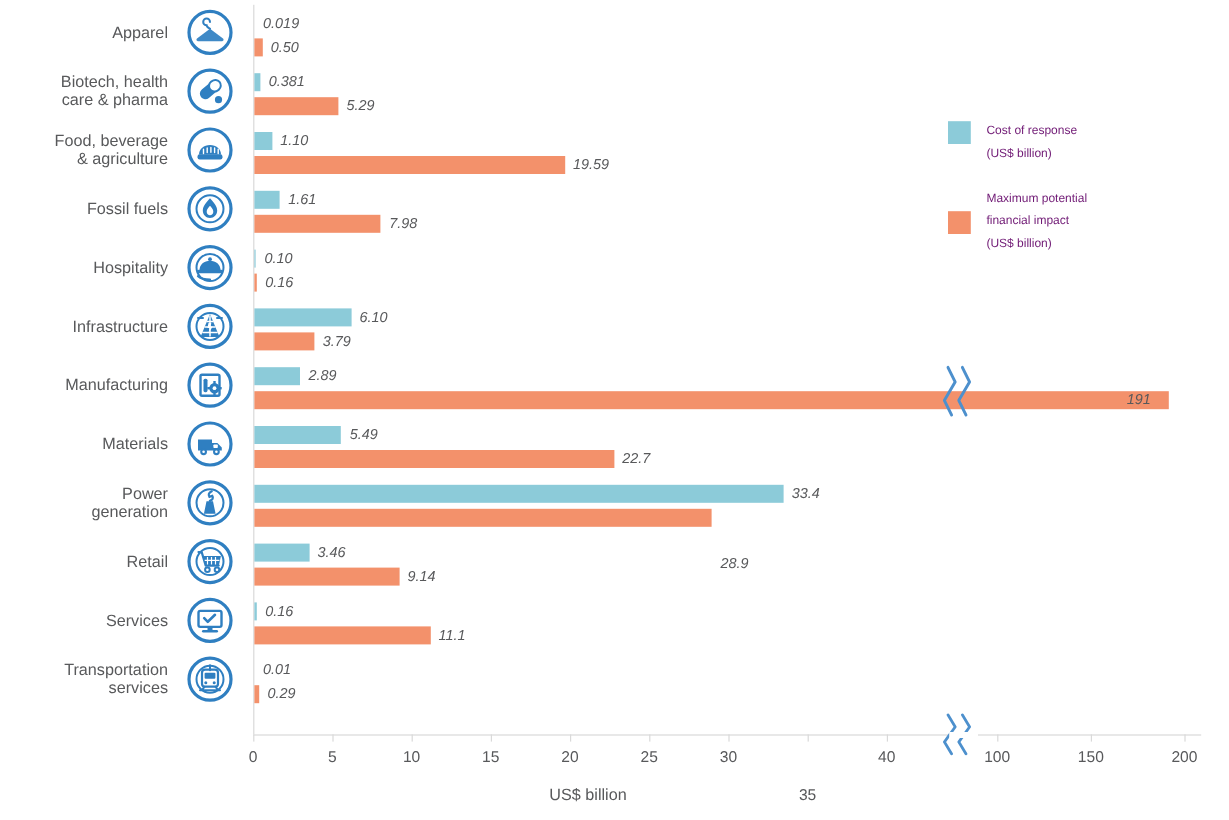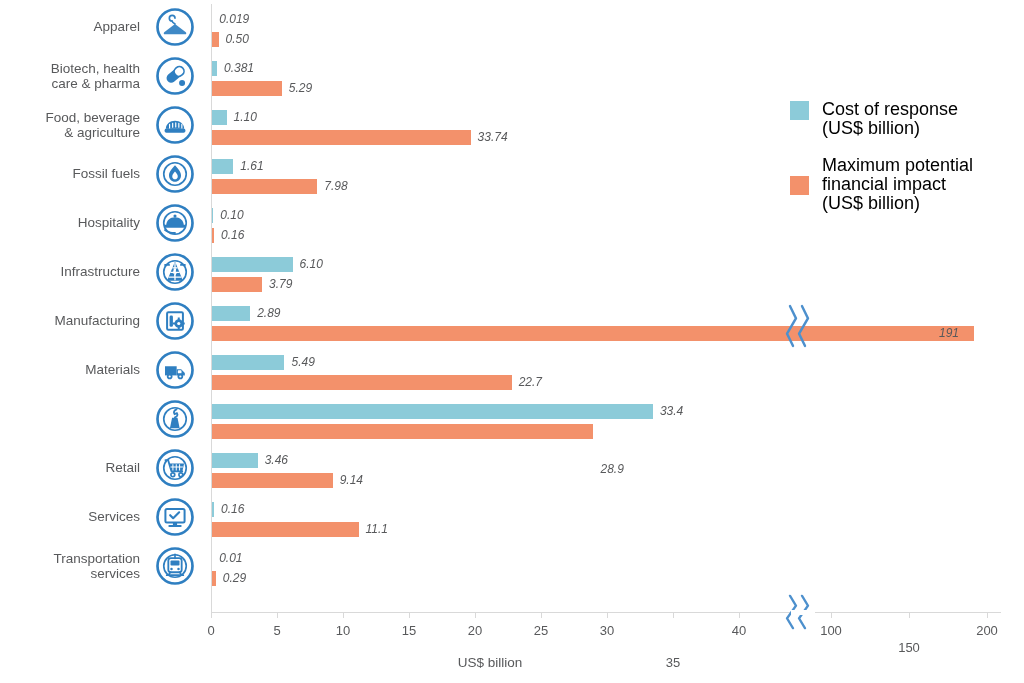--- a/index.html
+++ b/index.html
@@ -115,23 +115,23 @@
   }
   .legend-swatch{
     width:19px;height:19px;
     flex:0 0 19px;
     margin-right:13px;
     margin-top:15px;
   }
   .legend-swatch.teal{background:#8ccbd9;}
   .legend-swatch.orange{background:#f3916b;}
   .legend-text{
-    font-size:18px;
+    font-size:10px;
     line-height:19px;
-    color:#000000;
+    color:#701a75;
     white-space:pre-line;
   }
   #legend-item-cost .legend-swatch{margin-top:1px;}
   #legend-item-impact .legend-swatch{margin-top:20px;}
 </style>
 </head>
 <body>
 
 <div id="chart-root">
 
@@ -240,20 +240,22 @@
             <path d="M26 23h5.4l4.4 4.6v2.9H26V23z" fill="#2f7fc1"></path>
             <rect x="27.4" y="24.4" width="4.4" height="3.6" rx="0.8" fill="#ffffff"></rect>
             <circle cx="17.6" cy="31.8" r="3.4" fill="#2f7fc1"></circle>
             <circle cx="17.6" cy="31.8" r="1.3" fill="#ffffff"></circle>
             <circle cx="30.4" cy="31.8" r="3.4" fill="#2f7fc1"></circle>
             <circle cx="30.4" cy="31.8" r="1.3" fill="#ffffff"></circle>
           </svg>
         </div>
       </div>
       <div class="row" style="top: 394px;">
+        <div class="cat-label">Power
+generation</div>
         <div class="cat-icon">
           <svg viewBox="0 0 48 48" xmlns="http://www.w3.org/2000/svg">
             <circle cx="24" cy="24" r="21" fill="none" stroke="#2f7fc1" stroke-width="3.2"></circle>
             <circle cx="24" cy="24" r="13.5" fill="none" stroke="#2f7fc1" stroke-width="2"></circle>
             <path d="M25.8 12.5c-2.9 1.3-3.9 3.4-2.4 5.6l2.9-1.1c1.6 2.2.2 4.1-2.4 5.1" fill="none" stroke="#2f7fc1" stroke-width="2.2" stroke-linecap="round"></path>
             <path d="M20.5 22.5h6.5l2.6 12.5h-11.7l2.6-12.5z" fill="#2f7fc1"></path>
           </svg>
         </div>
       </div>
       <div class="row" style="top: 443px;">
@@ -308,21 +310,21 @@
         <div class="bar-value" style="left: 8.2508px; top: 8px;">0.019</div>
         <div class="bar orange" style="left: 1px; top: 28px; width: 6.6px;"></div>
         <div class="bar-value" style="left: 14.6px; top: 28px;">0.50</div>
         <div class="bar teal" style="left: 1px; top: 57px; width: 5.0292px;"></div>
         <div class="bar-value" style="left: 13.0292px; top: 57px;">0.381</div>
         <div class="bar orange" style="left: 1px; top: 77px; width: 69.828px;"></div>
         <div class="bar-value" style="left: 77.828px; top: 77px;">5.29</div>
         <div class="bar teal" style="left: 1px; top: 106px; width: 14.52px;"></div>
         <div class="bar-value" style="left: 22.52px; top: 106px;">1.10</div>
         <div class="bar orange" style="left: 1px; top: 126px; width: 258.588px;"></div>
-        <div class="bar-value" style="left: 266.588px; top: 126px;">33.74</div>
+        <div class="bar-value" style="left: 266.588px; top: 126px;">19.59</div>
         <div class="bar teal" style="left: 1px; top: 155px; width: 21.252px;"></div>
         <div class="bar-value" style="left: 29.252px; top: 155px;">1.61</div>
         <div class="bar orange" style="left: 1px; top: 175px; width: 105.336px;"></div>
         <div class="bar-value" style="left: 113.336px; top: 175px;">7.98</div>
         <div class="bar teal" style="left: 1px; top: 204px; width: 1.32px;"></div>
         <div class="bar-value" style="left: 9.32px; top: 204px;">0.10</div>
         <div class="bar orange" style="left: 1px; top: 224px; width: 2.112px;"></div>
         <div class="bar-value" style="left: 10.112px; top: 224px;">0.16</div>
         <div class="bar teal" style="left: 1px; top: 253px; width: 80.52px;"></div>
         <div class="bar-value" style="left: 88.52px; top: 253px;">6.10</div>
@@ -370,21 +372,21 @@
       <div class="xtick-label" style="left: 541px;">25</div>
       <div class="xtick" style="left: 607px;"></div>
       <div class="xtick-label" style="left: 607px;">30</div>
       <div class="xtick" style="left: 673px;"></div>
       <div class="xtick-label" style="left: 673px; margin-top: 32px;">35</div>
       <div class="xtick" style="left: 739px;"></div>
       <div class="xtick-label" style="left: 739px;">40</div>
       <div class="xtick" style="left: 831px;"></div>
       <div class="xtick-label" style="left: 831px;">100</div>
       <div class="xtick" style="left: 909px;"></div>
-      <div class="xtick-label" style="left: 909px; margin-top: 17px;">150</div>
+      <div class="xtick-label" style="left: 909px;">150</div>
       <div class="xtick" style="left: 987px;"></div>
       <div class="xtick-label" style="left: 987px;">200</div>
     </div>
   <div id="xaxis-title"><span>US$ billion</span></div>
 
   <div id="legend">
     <div class="legend-item" id="legend-item-cost">
       <div class="legend-swatch teal"></div>
       <div class="legend-text">Cost of response
 (US$ billion)</div>

